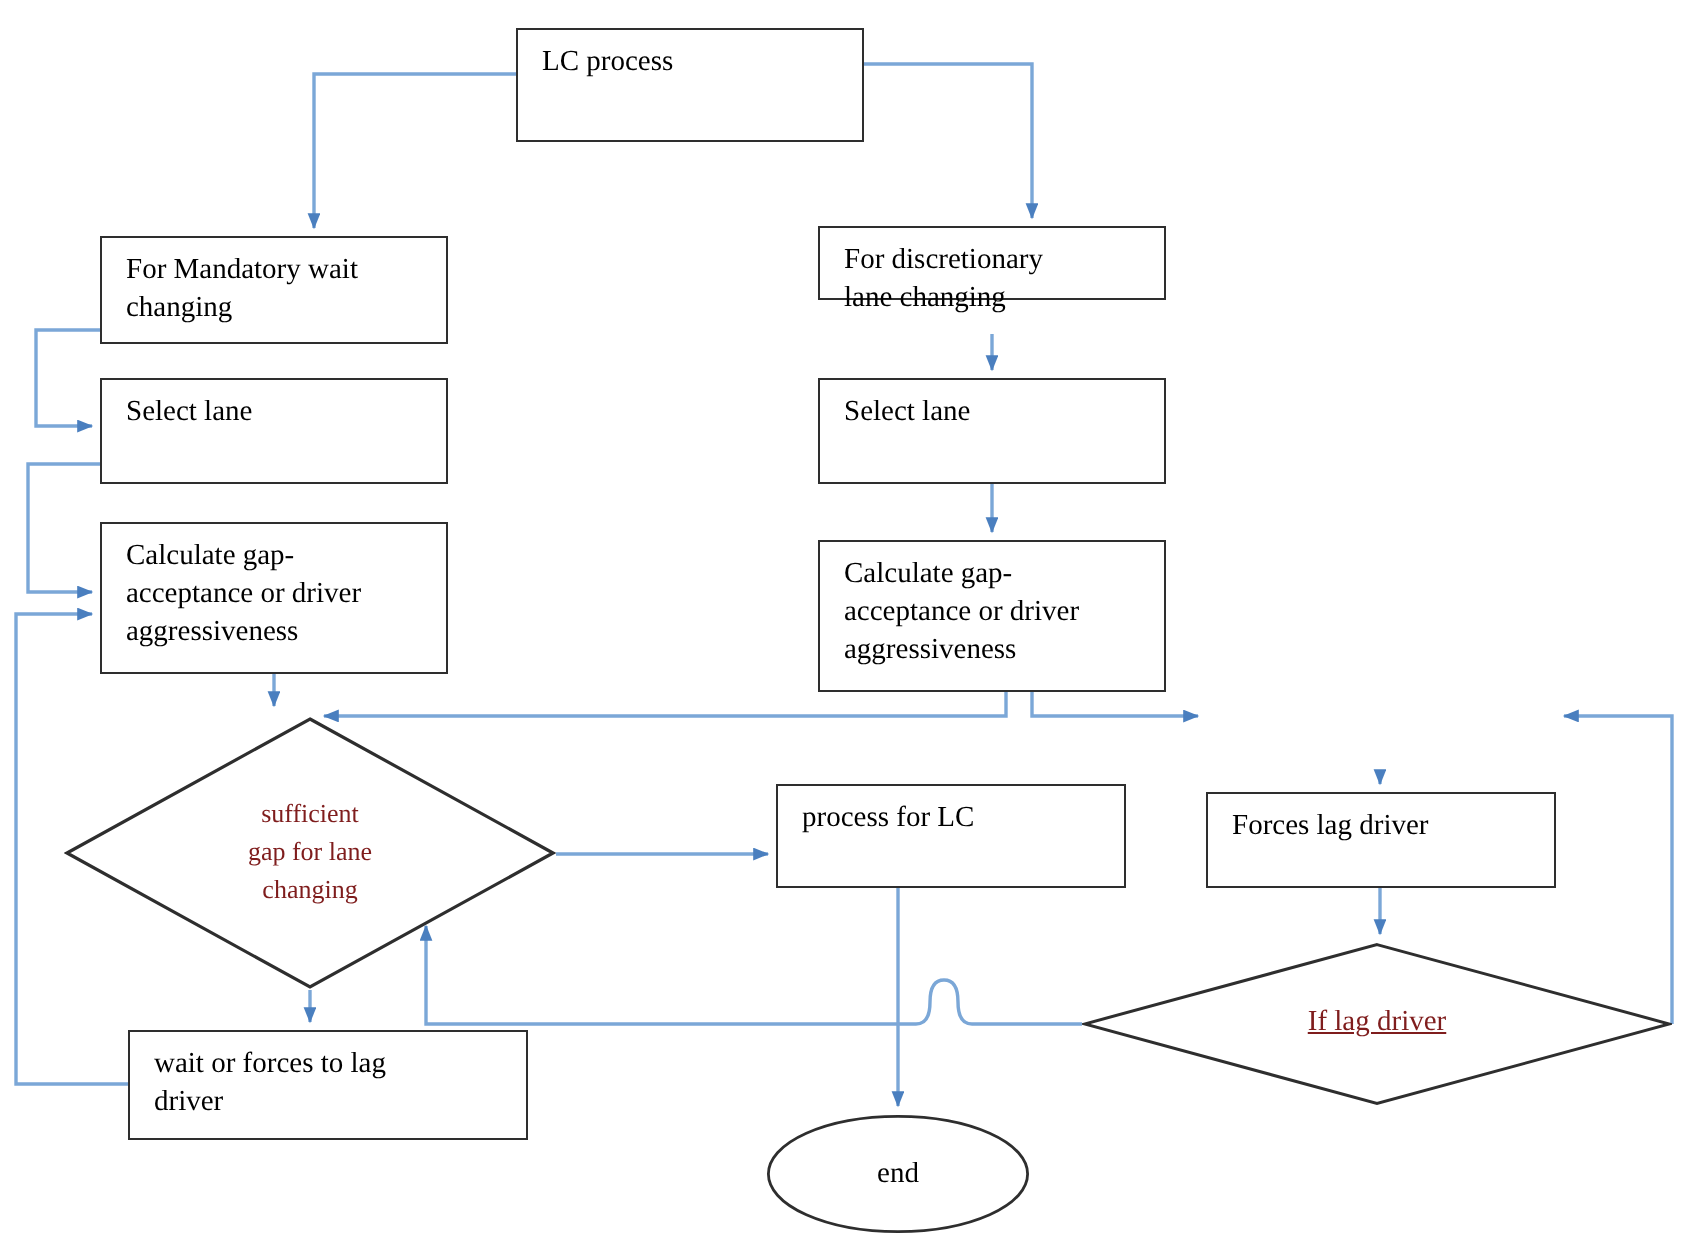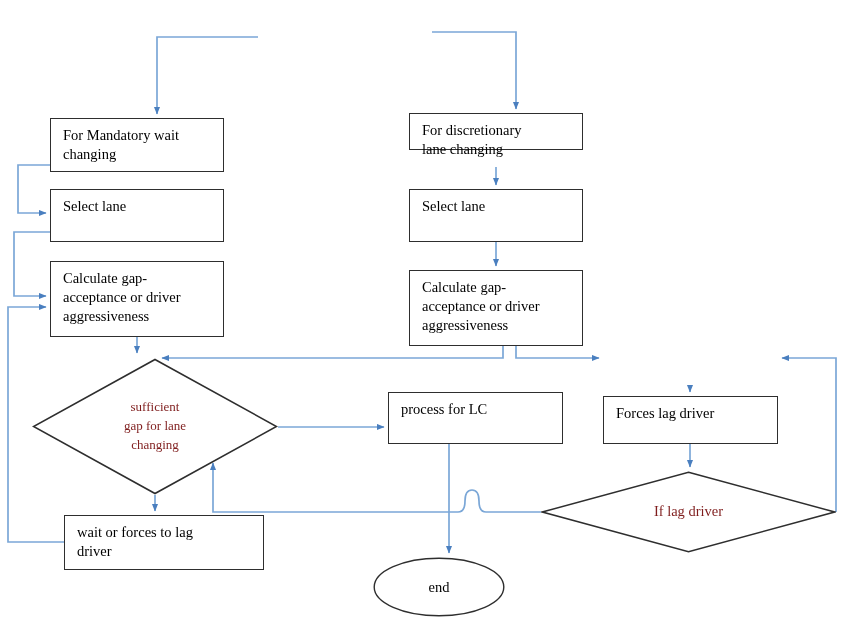--- a/index.html
+++ b/index.html
@@ -135,20 +135,23 @@
 
       <path d="M541,512 L486,512 C480,512 479,506 479,501 C479,496 478,490 472,490
                C466,490 465,496 465,501 C465,506 464,512 458,512 L213,512 L213,463"></path>
     </g>
 
     <g fill="none" stroke="#7ba7d7" stroke-width="1.7">
       <path d="M449,444 L449,489 L449,536 L449,553" marker-end="url(#arrow)"></path>
     </g>
   </svg>
 
+  <div class="node box" style="left:258px; top:14px; width:174px; height:57px;">
+    <div class="label">LC process</div>
+  </div>
 
   <div class="node box" style="left:50px; top:118px; width:174px; height:54px;">
     <div class="label">For Mandatory wait
 changing</div>
   </div>
 
   <div class="node box" style="left:409px; top:113px; width:174px; height:37px;font-family:Liberation Serif, serif;">
     <div class="label">For discretionary
 lane changing</div>
   </div>
@@ -188,28 +191,28 @@
   </div>
 
   <div class="node box" style="left:603px; top:396px; width:175px; height:48px;">
     <div class="label">Forces lag driver</div>
   </div>
 
   <div class="diamond-wrap" style="left:541px; top:471px; width:295px; height:82px;">
     <svg width="295" height="82" viewBox="0 0 295 82" xmlns="http://www.w3.org/2000/svg">
       <polygon points="147.5,1.3 293.7,41 147.5,80.7 1.3,41" fill="#ffffff" stroke="#2e2e2e" stroke-width="1.5"></polygon>
     </svg>
-    <div class="label" style="font-size:14.5px;">If lag driver</div>
+    <div class="label" style="font-size:14.5px;text-decoration:underline;">If lag driver</div>
   </div>
 
   <div class="node box" style="left:64px; top:515px; width:200px; height:55px;">
     <div class="label">wait or forces to lag
 driver</div>
   </div>
 
-  <div class="ellipse-wrap" style="left:373px; top:557px; width:132px; height:60px;">
+  <div class="ellipse-wrap" style="left:383px; top:557px; width:132px; height:60px;">
     <svg width="132" height="60" viewBox="0 0 132 60" xmlns="http://www.w3.org/2000/svg">
       <ellipse cx="66" cy="30" rx="64.8" ry="28.8" fill="#ffffff" stroke="#2e2e2e" stroke-width="1.4"></ellipse>
     </svg>
     <div class="label">end</div>
   </div>
 
 </div>
 
 </body></html>

